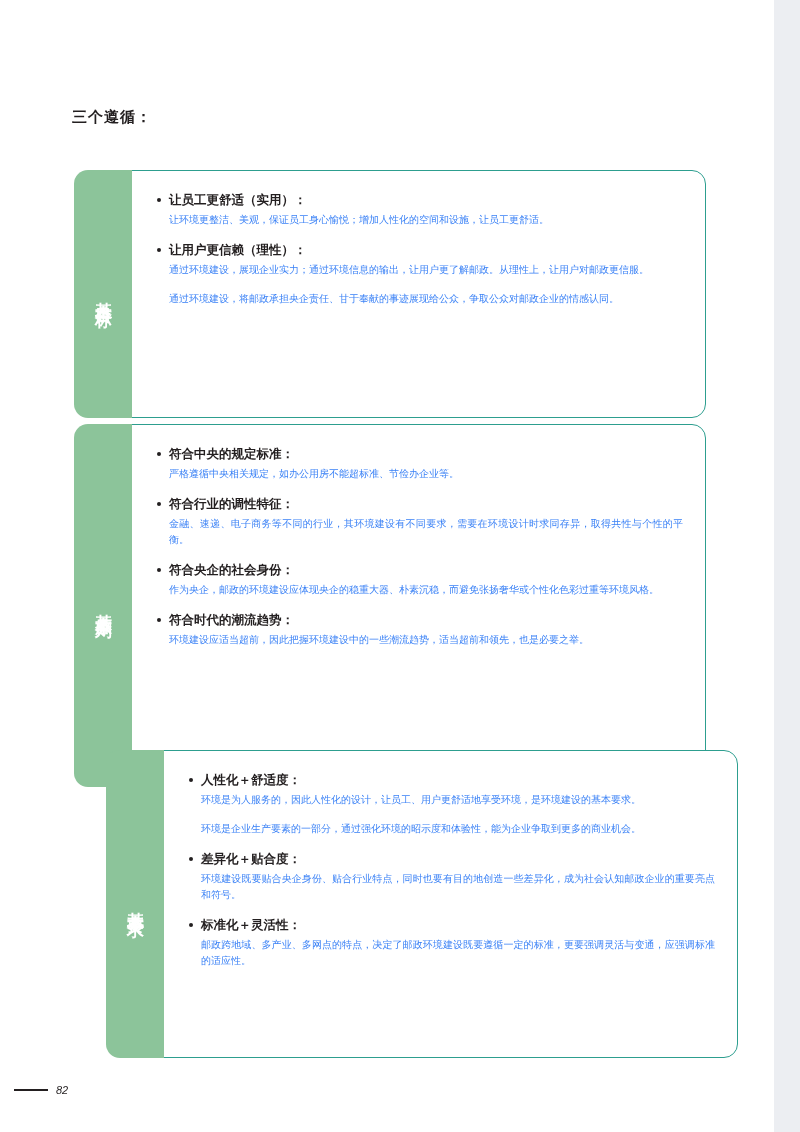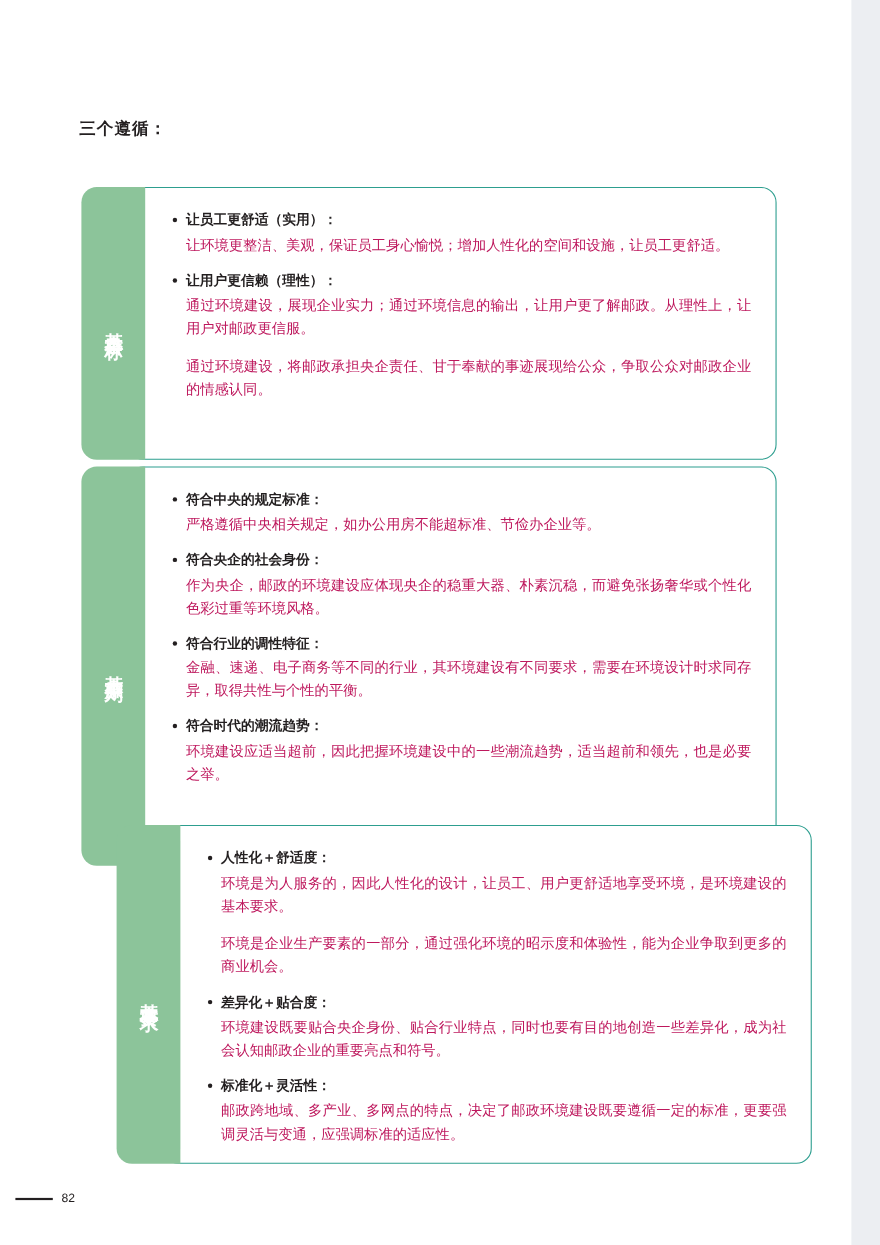--- a/index.html
+++ b/index.html
@@ -95,38 +95,39 @@
     content: "";
     position: absolute;
     left: 0;
     top: 7px;
     width: 4px;
     height: 4px;
     border-radius: 50%;
     background: #231f20;
   }
   .item-body {
-    font-size: 13px;
-    color: #be185d;
+    font-size: 10px;
+    color: #3b82f6;
     line-height: 1.62;
     padding-left: 12px;
     margin-top: 2px;
     text-align: justify;
   }
   
   #block-1 { top: 170px; width: 632px; height: 248px; }
   #block-2 { top: 424px; width: 632px; height: 363px; }
   #block-3 { top: 750px; width: 632px; height: 308px; margin-left: 32px; }
 
   .footer {
     position: absolute;
     left: 14px;
     bottom: 36px;
     display: flex;
     align-items: center;
+    font-style: italic;
   }
   .footer-rule {
     width: 34px;
     height: 2px;
     background: #231f20;
     margin-right: 8px;
   }
   .page-num {
     font-size: 11px;
     color: #231f20;
@@ -163,26 +164,26 @@
   <div class="block" id="block-2">
     <div class="tab">
       <div class="tab-label">基本原则</div>
     </div>
     <div class="panel">
       <div class="item">
         <div class="item-head">符合中央的规定标准：</div>
         <div class="item-body">严格遵循中央相关规定，如办公用房不能超标准、节俭办企业等。</div>
       </div>
       <div class="item">
+        <div class="item-head">符合行业的调性特征：</div>
+        <div class="item-body">金融、速递、电子商务等不同的行业，其环境建设有不同要求，需要在环境设计时求同存异，取得共性与个性的平衡。</div>
+      </div>
+      <div class="item">
         <div class="item-head">符合央企的社会身份：</div>
         <div class="item-body">作为央企，邮政的环境建设应体现央企的稳重大器、朴素沉稳，而避免张扬奢华或个性化色彩过重等环境风格。</div>
-      </div>
-      <div class="item">
-        <div class="item-head">符合行业的调性特征：</div>
-        <div class="item-body">金融、速递、电子商务等不同的行业，其环境建设有不同要求，需要在环境设计时求同存异，取得共性与个性的平衡。</div>
       </div>
       <div class="item">
         <div class="item-head">符合时代的潮流趋势：</div>
         <div class="item-body">环境建设应适当超前，因此把握环境建设中的一些潮流趋势，适当超前和领先，也是必要之举。</div>
       </div>
     </div>
   </div>
 
   <div class="block" id="block-3">
     <div class="tab">

